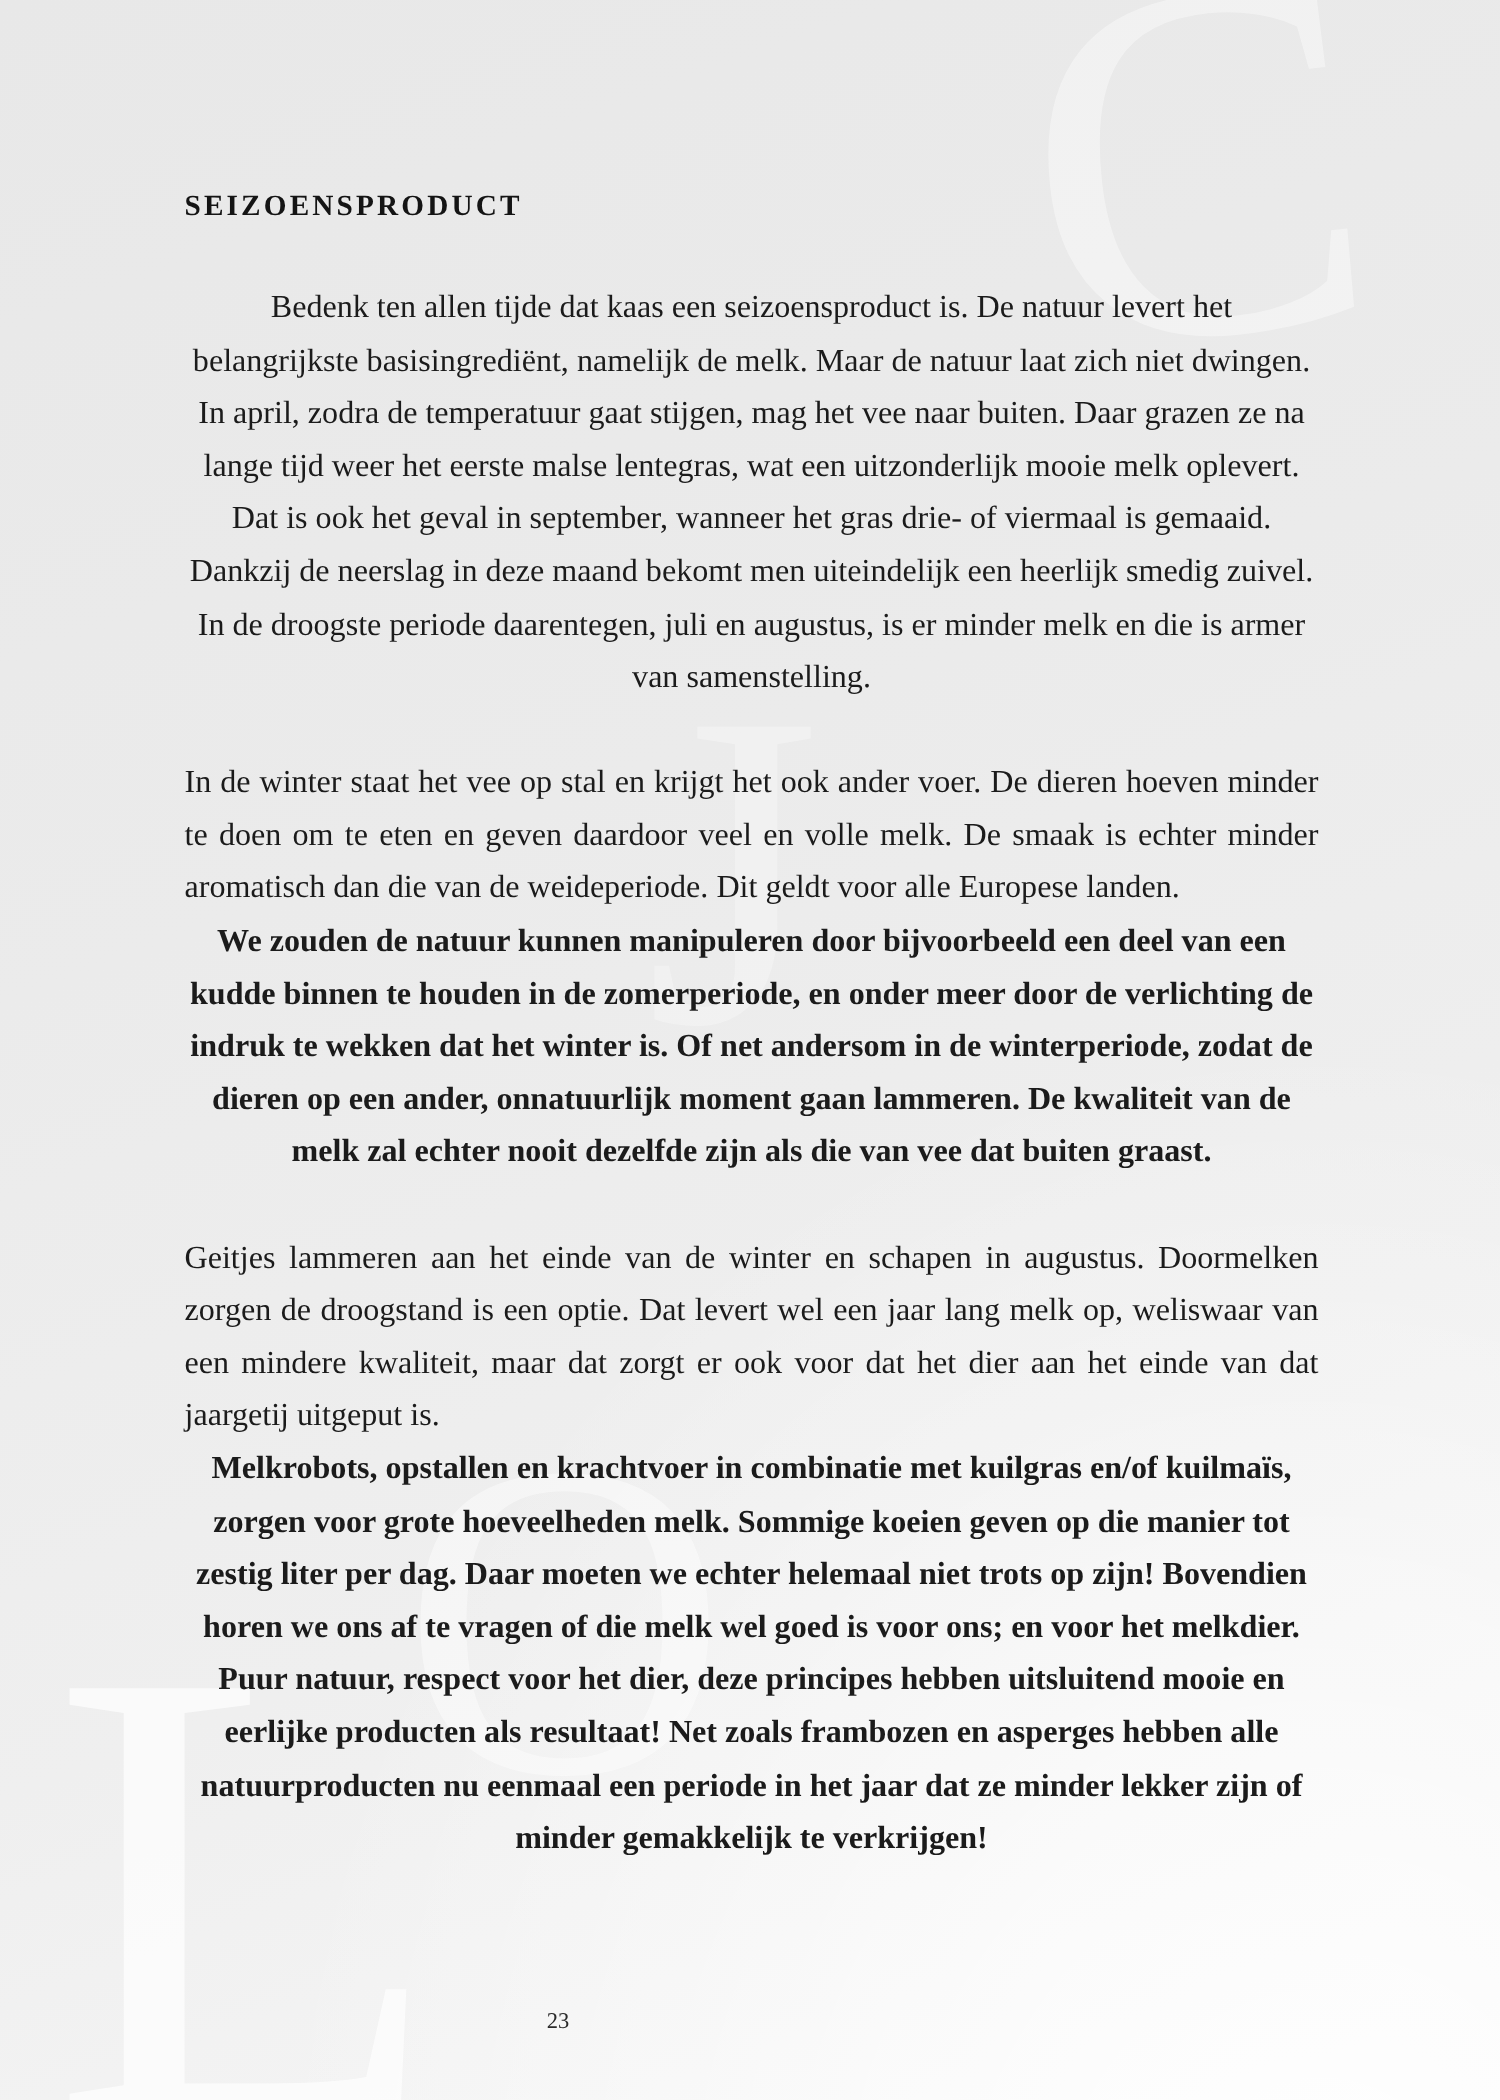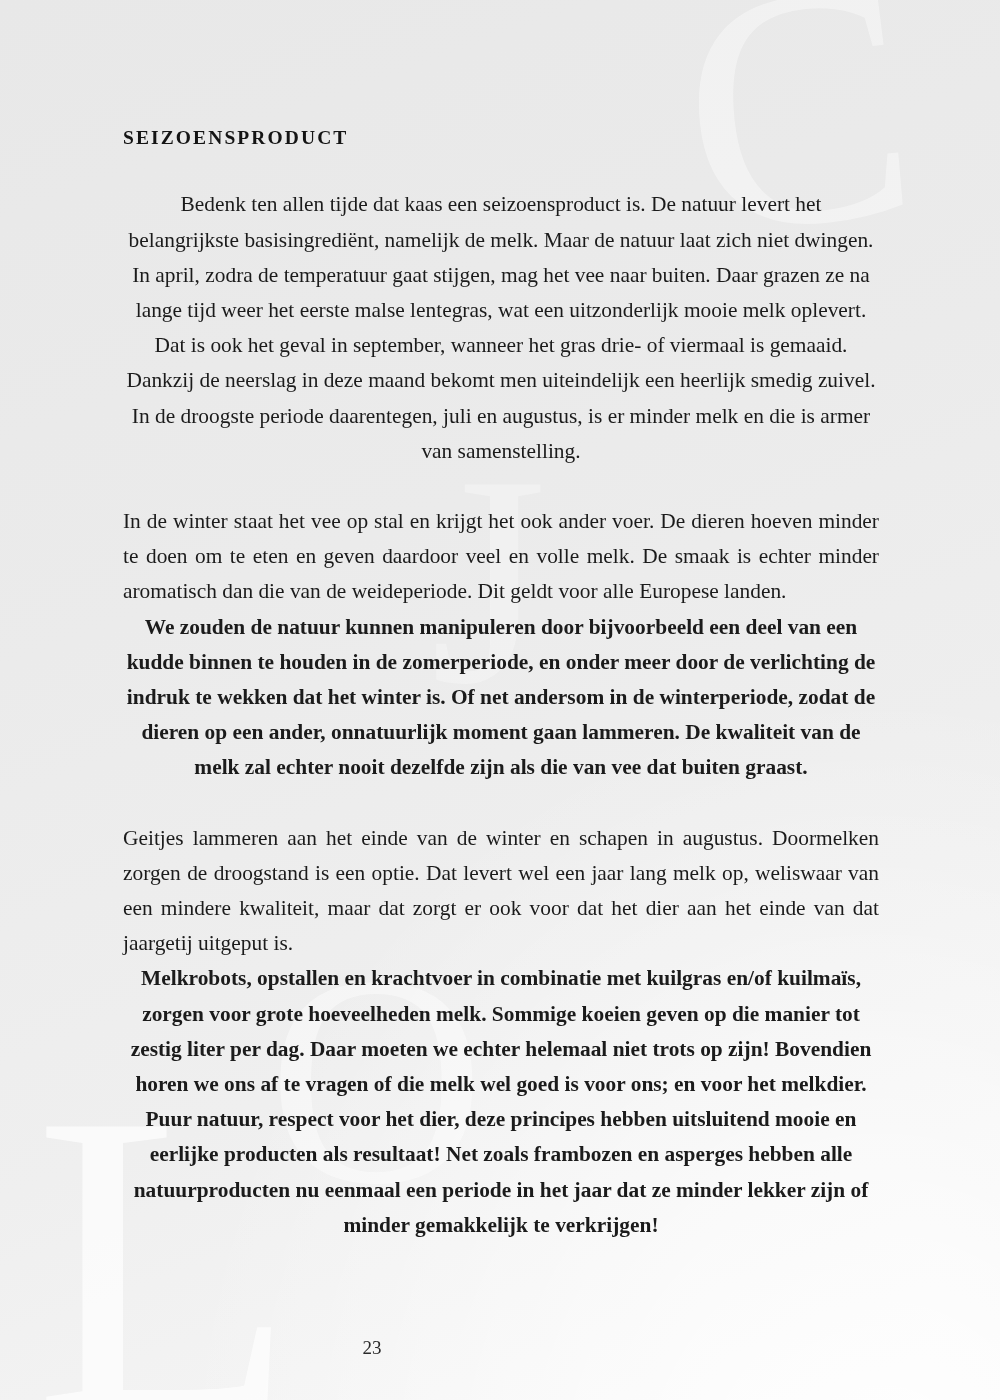--- a/index.html
+++ b/index.html
@@ -111,21 +111,21 @@
     text-align: center;
   }
 
   
   .page-number {
     position: absolute;
     left: 355px;
     top: 1336px;
     width: 34px;
     text-align: center;
-    font-size: 19px;
+    font-size: 15px;
     line-height: 24px;
     color: #2a2a2a;
   }
 </style>
 </head>
 <body>
 
 <div class="page">
 
   <span class="watermark watermark-top">C</span>

